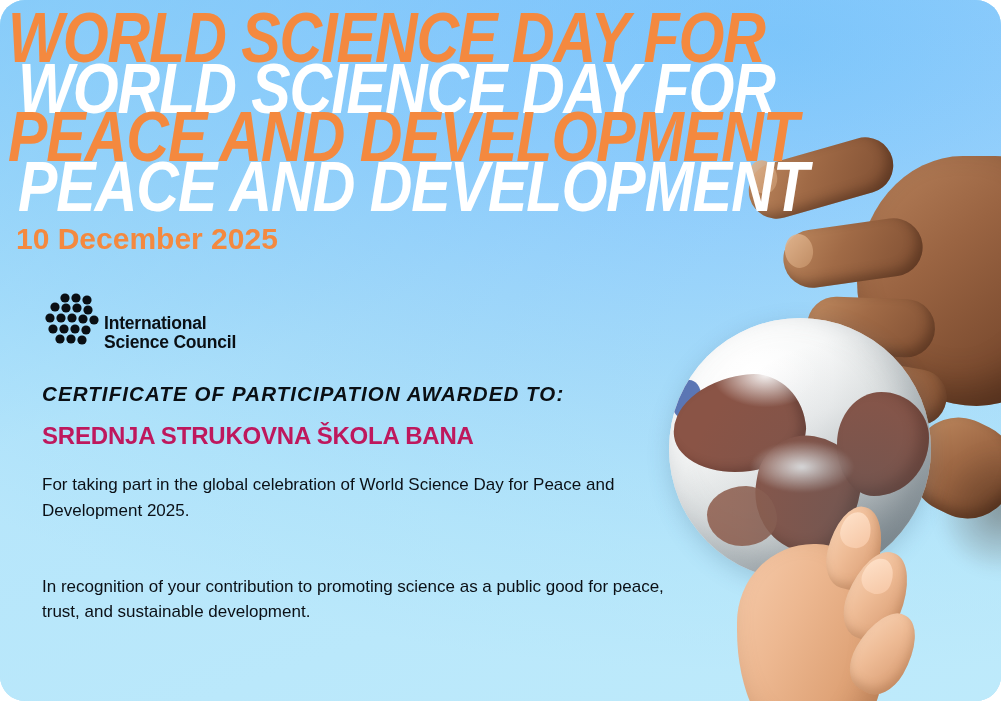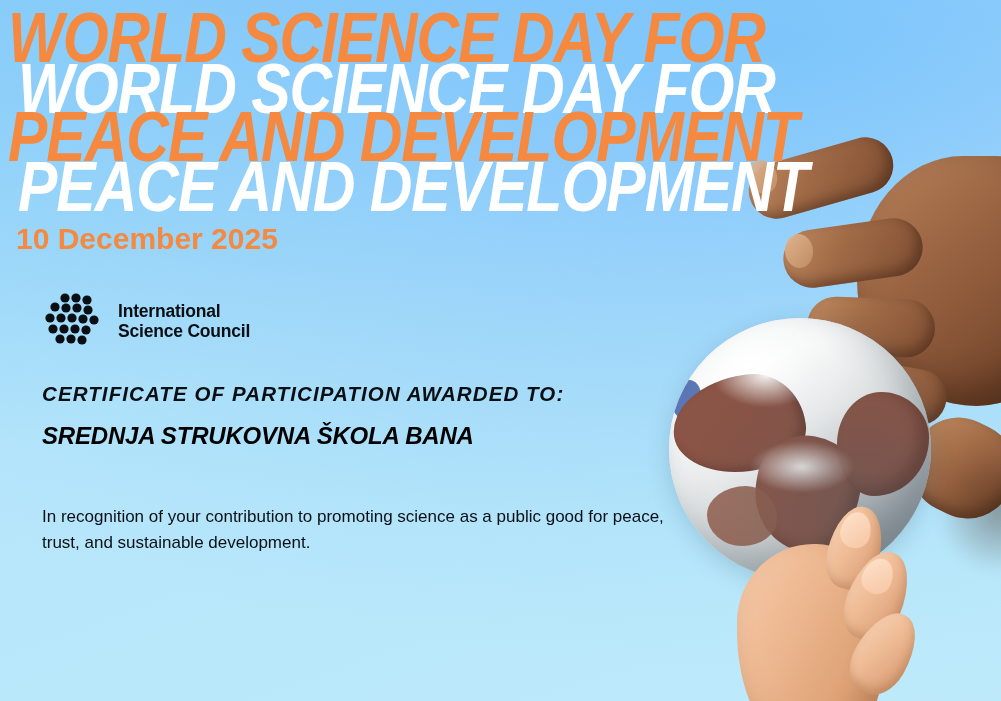--- a/index.html
+++ b/index.html
@@ -7,20 +7,21 @@
     padding: 0;
     background: #ffffff;
   }
   #certificate {
     position: relative;
     width: 1001px;
     height: 701px;
     overflow: hidden;
     font-family: "Liberation Sans", sans-serif;
     background: #a8def8;
+    border-radius: 25px;
   }
 
   
   .sky {
     position: absolute;
     inset: 0;
     background:
       radial-gradient(120% 90% at 78% 6%, #7cc4fb 0%, #8ecbfc 26%, #a2d8f9 55%, #b3e4fa 80%, #bde9fb 100%);
   }
   .sky-wash {
@@ -217,22 +218,21 @@
     letter-spacing: 0px;
     white-space: nowrap;
   }
 
   
   .logo {
     position: absolute;
     left: 42px;
     top: 291px;
     display: flex;
-    align-items: center;
-    gap: 14px;
+    align-items: flex-end;
   }
   .logo-mark {
     width: 62px;
     height: 62px;
     display: block;
   }
   .logo-text {
     font-size: 17.5px;
     font-weight: 800;
     color: #0a0f14;
@@ -251,25 +251,24 @@
     font-size: 20.5px;
     font-style: italic;
     font-weight: 600;
     color: #0a0f14;
     letter-spacing: 1.1px;
     margin: 0 0 12px 0;
   }
   .recipient {
     font-size: 24px;
     font-weight: 900;
-    color: #000000;
+    color: #be185d;
     letter-spacing: -0.2px;
     line-height: 1.5;
     margin: 0;
-    font-style: italic;
   }
   .para {
     font-size: 17px;
     font-weight: 400;
     color: #0b1016;
     line-height: 1.52;
     margin: 18px 0 0 0;
     max-width: 645px;
   }
   .para.second { margin-top: 50px; }
@@ -359,16 +358,17 @@
     </svg>
     <div class="logo-text">
       <div>International</div>
       <div>Science Council</div>
     </div>
   </div>
 
   <div class="body-block">
     <p class="awarded-to">CERTIFICATE OF PARTICIPATION AWARDED TO:</p>
     <p class="recipient">SREDNJA STRUKOVNA ŠKOLA BANA</p>
+    <p class="para">For taking part in the global celebration of World Science Day for Peace and Development 2025.</p>
     <p class="para second">In recognition of your contribution to promoting science as a public good for peace, trust, and sustainable development.</p>
   </div>
 
 </div>
 
 </body></html>

